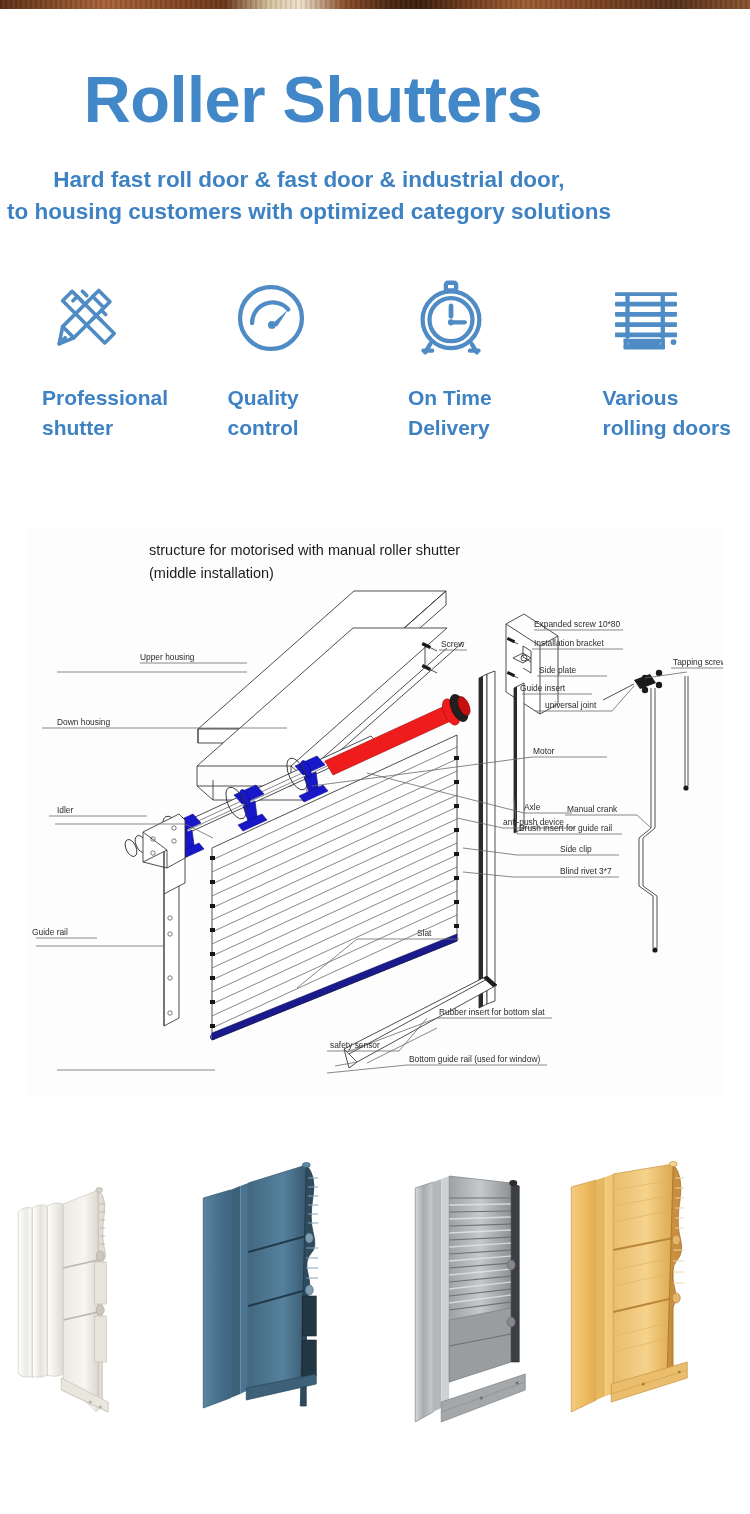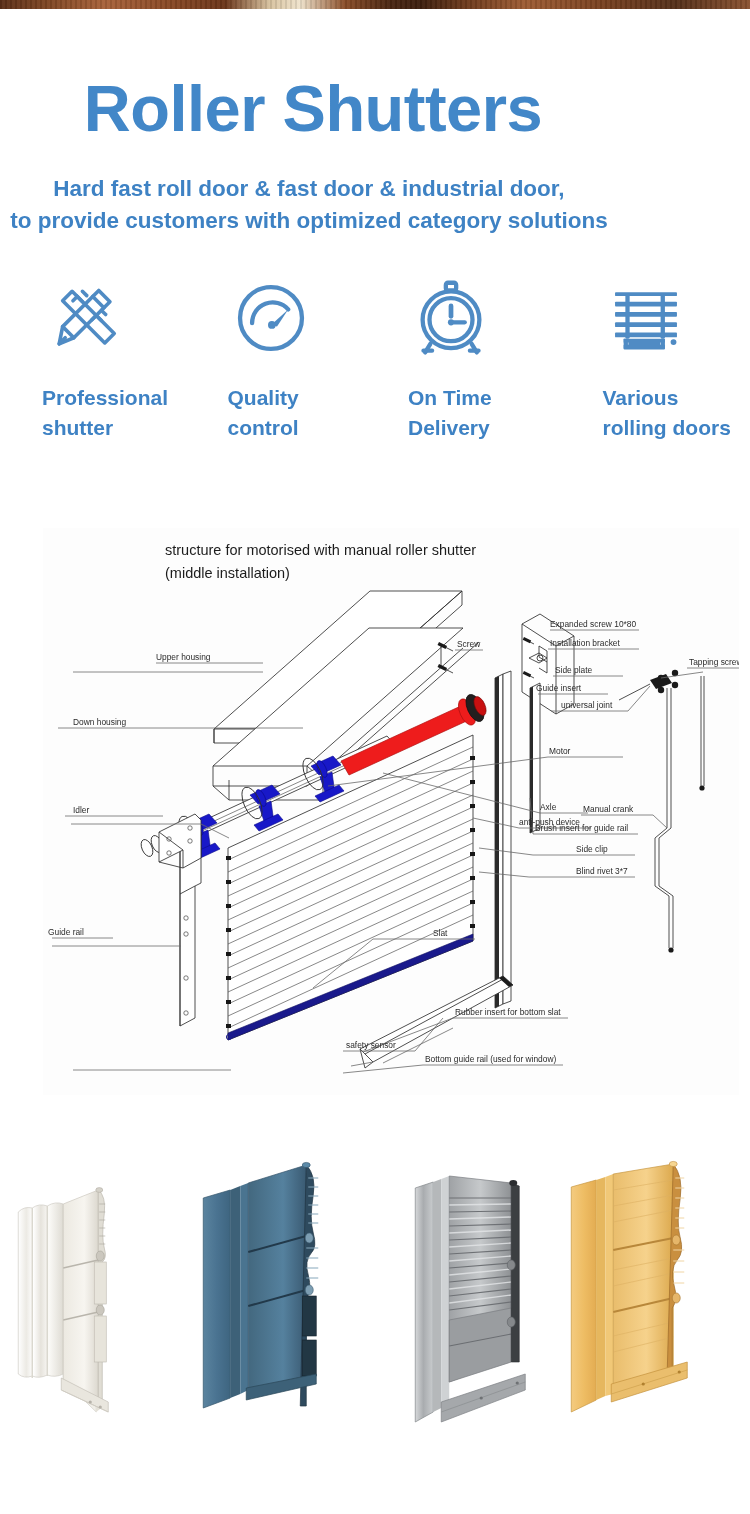--- a/index.html
+++ b/index.html
@@ -17,21 +17,21 @@
         #3d1f0e 56%,#6d3a1c 62%,#9e5c33 70%,#7a4221 80%,#55301a 90%,#8a5230 100%);
     overflow:hidden;
   }
   .top-sliver .grain{
     position:absolute;left:0;top:0;width:100%;height:100%;
     background:repeating-linear-gradient(90deg,rgba(0,0,0,.16) 0 2px,rgba(255,255,255,.06) 2px 5px);
     opacity:.55;
   }
 
   
-  .hero{ position:absolute; left:0; top:21px; width:626px; }
+  .hero{ position:absolute; left:0; top:12px; width:626px; }
   .title{
     text-align:center;
     color:#4287c8;
     font-size:65px;
     font-weight:bold;
     letter-spacing:-.5px;
     line-height:1;
     margin:55px 0 0 0;
     font-family:"Liberation Sans",sans-serif;
   }
@@ -66,21 +66,21 @@
     color:#3e82c4;
     font-size:21px;
     font-weight:bold;
     line-height:1.45;
     font-family:"Liberation Sans",sans-serif;
   }
   .feat-label span{display:block;white-space:nowrap;}
 
   
   .diagram-wrap{
-    position:absolute;left:43px;top:528px;width:696px;height:567px;
+    position:absolute;left:27px;top:528px;width:696px;height:567px;
     background:#ef4444;overflow:hidden;
   }
   .diagram-wrap svg{display:block;}
 
   
   .gallery{
     position:absolute;left:0;top:1150px;width:750px;height:364px;
     display:flex;background:#ffffff;
   }
   .product{width:187.5px;height:364px;position:relative;}
@@ -90,21 +90,21 @@
 <body>
 
 <div class="top-sliver">
   <div class="grain"></div>
 </div>
 
 <div class="hero">
   <h1 class="title">Roller Shutters</h1>
   <div class="subtitle">
     <div>Hard fast roll door &amp; fast door &amp; industrial door,</div>
-    <div>to provide customers with optimized category solutions</div>
+    <div>to housing customers with optimized category solutions</div>
   </div>
 </div>
 
 <div class="features">
 
   <div class="feature">
     <svg class="feat-icon" viewBox="0 0 100 100">
       <g fill="none" stroke="#4f8bc4" stroke-width="4.2" stroke-linejoin="round" stroke-linecap="round">
 
         <path d="M24 30 L35 19 L84 68 L73 79 Z"></path>

